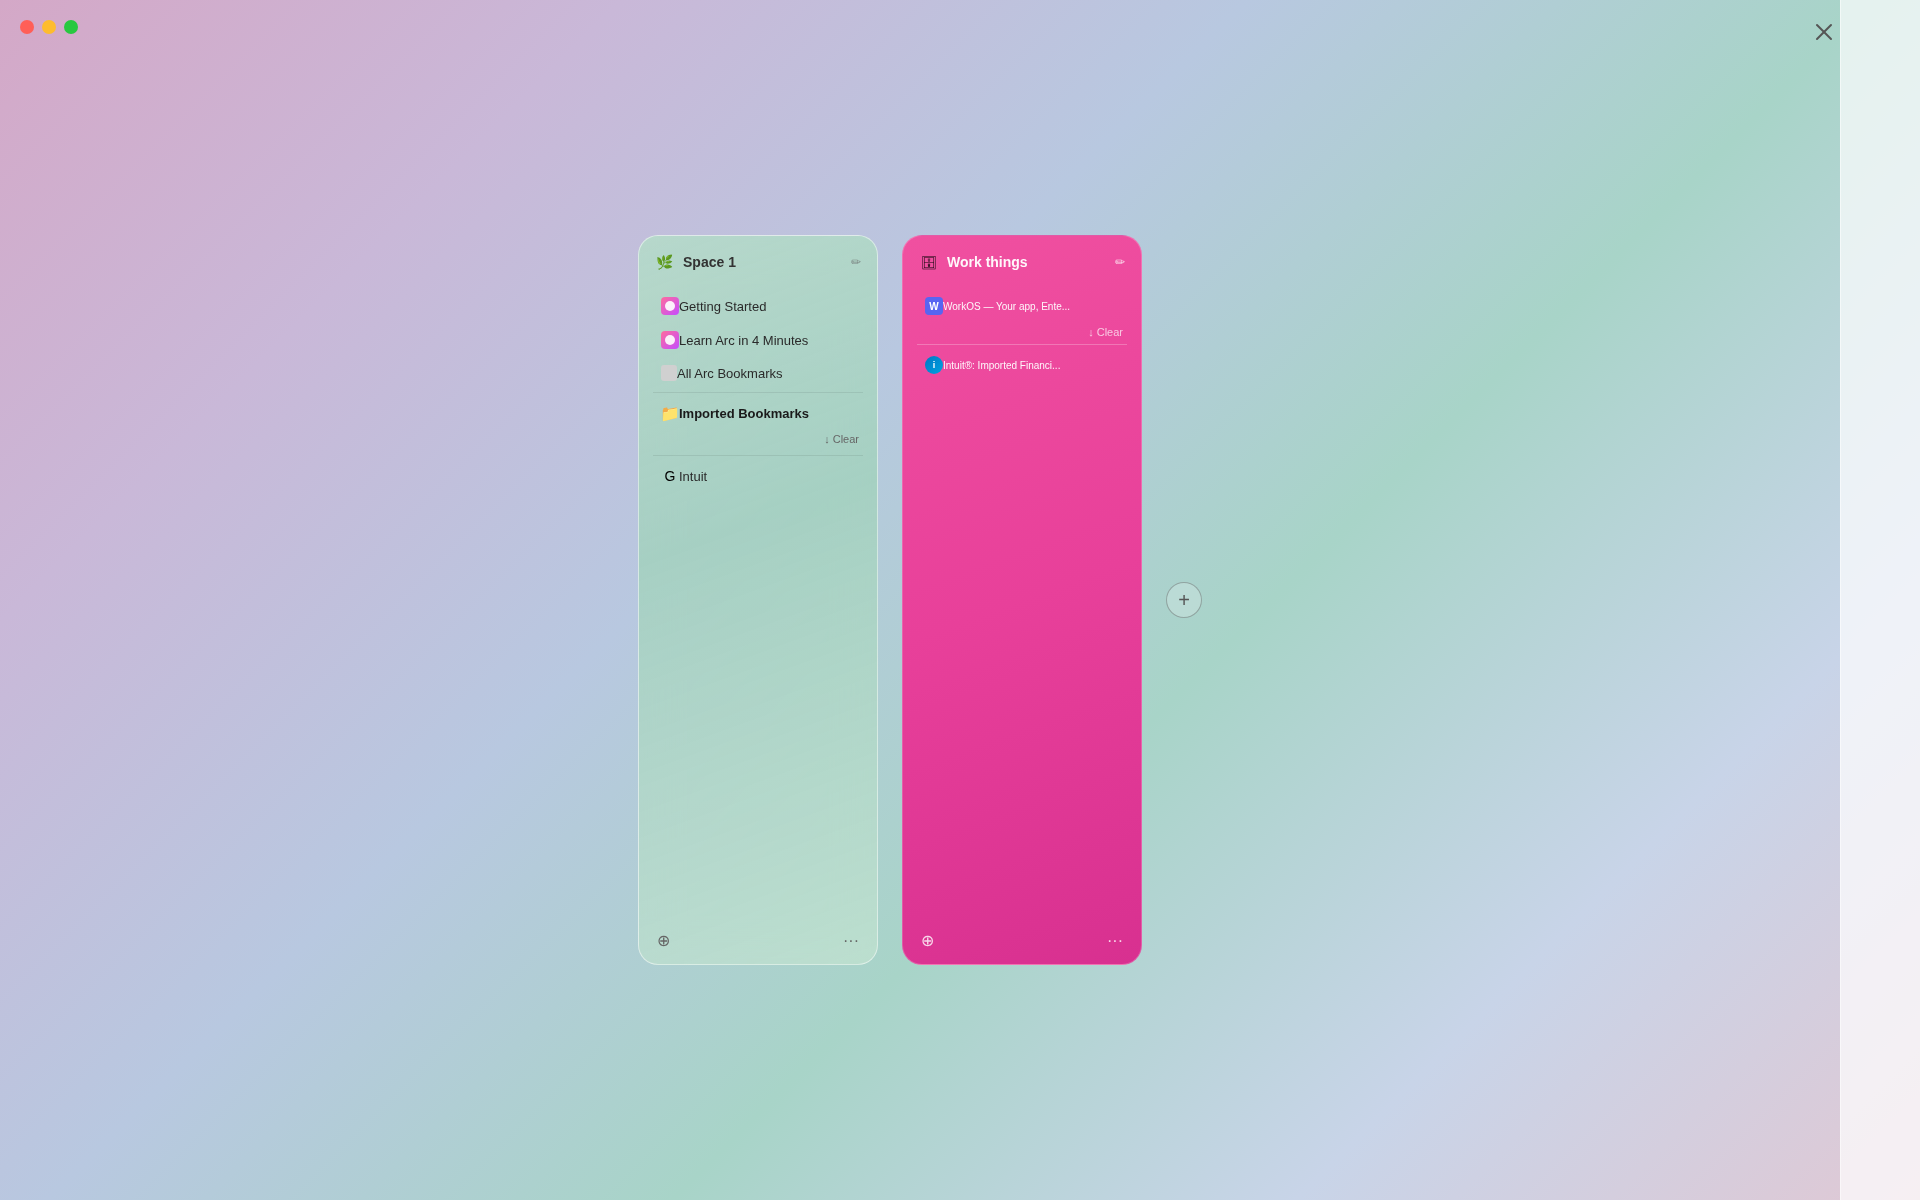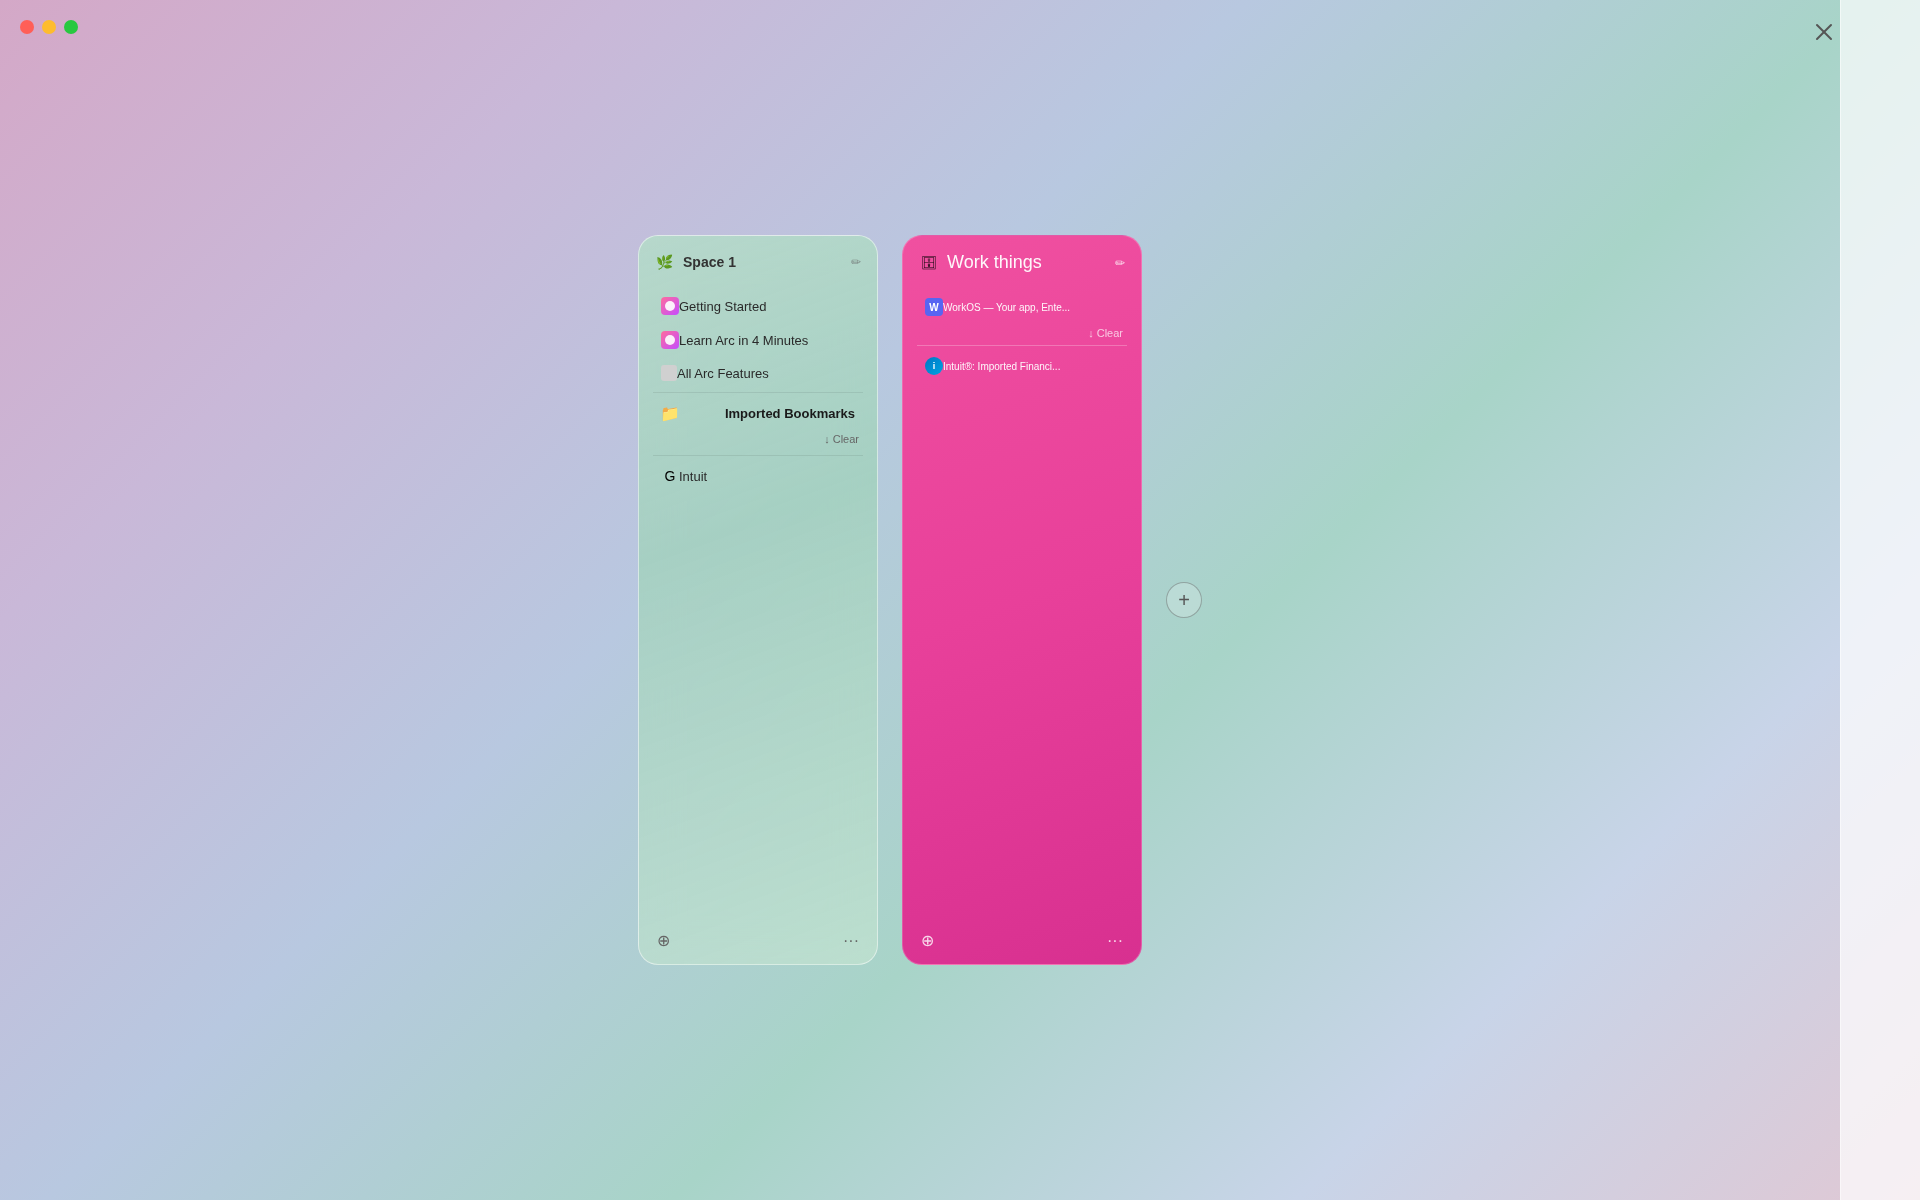--- a/index.html
+++ b/index.html
@@ -117,22 +117,22 @@
     }
 
     .space-title {
       font-size: 14px;
       font-weight: 600;
       color: #333;
       text-align: center;
     }
 
     .space-title-pink {
-      font-size: 18px;
-      font-weight: 400;
+      font-size: 14px;
+      font-weight: 700;
       color: rgba(255,255,255,0.95);
     }
 
     .edit-icon {
       font-size: 12px;
       color: #666;
       cursor: pointer;
       opacity: 0.7;
     }
 
@@ -188,21 +188,20 @@
       color: rgba(255,255,255,0.95);
       white-space: nowrap;
       overflow: hidden;
       text-overflow: ellipsis;
       flex: 1;
     }
 
     .tab-label-bold {
       font-weight: 700;
       color: #1a1a1a;
-      text-align: right;
     }
 
     
     .clear-btn {
       display: flex;
       align-items: center;
       justify-content: flex-end;
       padding: 2px 18px 6px 0;
       font-size: 11px;
       color: #666;
@@ -341,21 +340,21 @@
         <div class="tab-favicon favicon-arc">
           <svg width="12" height="12" viewBox="0 0 12 12">
             <circle cx="6" cy="6" r="5" fill="white" opacity="0.9"></circle>
           </svg>
         </div>
         <span class="tab-label">Learn Arc in 4 Minutes</span>
       </div>
 
       <div class="tab-item">
         <div class="tab-favicon" style="width:16px;height:16px;background:#d0d0d0;border-radius:3px;"></div>
-        <span class="tab-label">All Arc Features</span>
+        <span class="tab-label">All Arc Bookmarks</span>
       </div>
 
       <div class="divider"></div>
 
       <div class="tab-item">
         <div class="tab-favicon" style="font-size:16px;">
           <span style="color:#3a9a5c;">📁</span>
         </div>
         <span class="tab-label tab-label-bold">Imported Bookmarks</span>
       </div>

